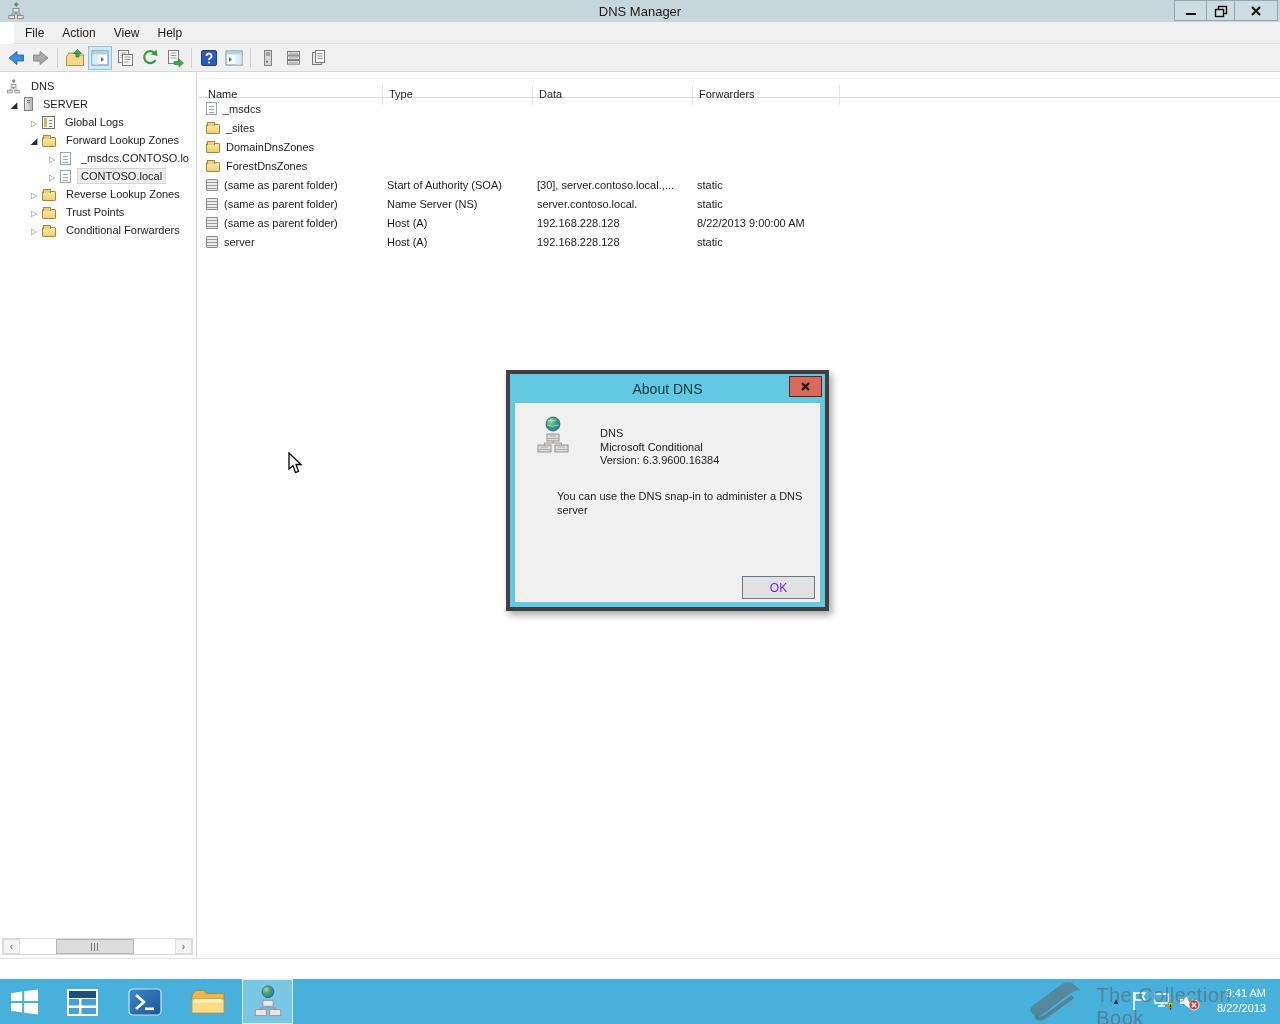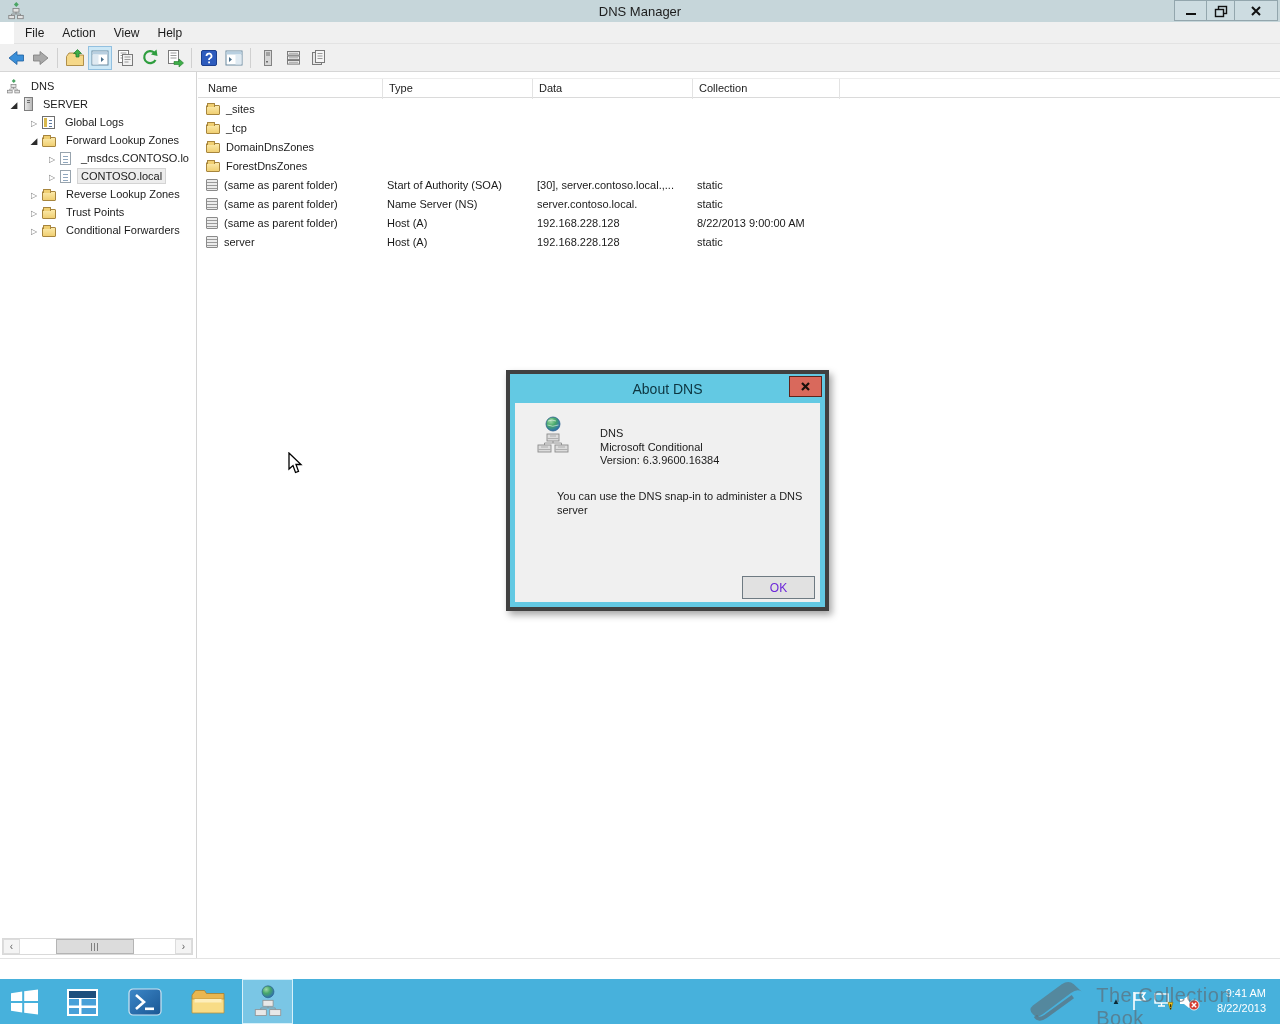--- a/index.html
+++ b/index.html
@@ -52,21 +52,21 @@
 
   .tree-hscroll { position:absolute; left:2px; right:3px; bottom:3px; height:17px; display:flex; background:#fff; border:1px solid #d9d9d9; }
   .sarr { width:17px; flex:none; background:#f4f4f4; border:1px solid #dcdcdc; display:grid; place-items:center; color:#5f5f5f; font-size:10px; line-height:1; }
   .sarr.l::before { content:"‹"; } .sarr.r::before { content:"›"; }
   .strack { flex:1; position:relative; }
   .sthumb { position:absolute; left:36px; width:78px; top:0; bottom:0; background:#dcdcdc; border:1px solid #b4b4b4; display:grid; place-items:center; }
   .sgrip { width:8px; height:8px; background:repeating-linear-gradient(90deg,#808080 0 1px,transparent 1px 3px); }
 
   .list-panel { position:absolute; left:198px; top:0; right:0; height:886px; background:#fff; }
   .lhead { position:absolute; left:0; right:0; top:6px; height:20px; display:flex; border-bottom:1px solid #dadada; border-top:1px solid #ededed; font-size:11px; }
-  .hcell { height:20px; line-height:19px; padding-left:6px; border-right:1px solid #e3e3e3; }
+  .hcell { height:20px; line-height:19px; padding-left:6px; border-right:1px solid #e3e3e3;margin-top:6px; }
   .hcell.h-name { width:185px; padding-left:10px; }
   .hcell.h-type { width:150px; } .hcell.h-data { width:160px; } .hcell.h-ts { width:147px; }
   .hfill { flex:1; border-right:none; }
   .lrows { position:absolute; left:0; right:0; top:27px; }
   .lrow { height:19px; display:flex; align-items:center; font-size:11px; }
   .cell { white-space:nowrap; overflow:hidden; }
   .c-name { width:185px; display:flex; align-items:center; padding-left:8px; }
   .c-name .ticon { margin-right:6px; }
   .c-type { width:150px; padding-left:4px; } .c-data { width:160px; padding-left:4px; } .c-ts { width:147px; padding-left:4px; }
 
@@ -297,37 +297,37 @@
         </span>
         <span class="sarr r"></span>
       </div>
     </div>
 
     <div class="list-panel">
       <div class="lhead">
         <div class="hcell h-name">Name</div>
         <div class="hcell h-type">Type</div>
         <div class="hcell h-data">Data</div>
-        <div class="hcell h-ts">Collection</div>
+        <div class="hcell h-ts">Forwarders</div>
         <div class="hcell hfill"></div>
       </div>
       <div class="lrows">
         <div class="lrow">
           <div class="cell c-name">
-              <span class="ticon icon-folder"></span>
-              <span>_sites</span>
+              <span class="ticon icon-zone"></span>
+              <span>_msdcs</span>
             </div>
           <div class="cell c-type"></div>
           <div class="cell c-data"></div>
           <div class="cell c-ts"></div>
         </div>
         <div class="lrow">
           <div class="cell c-name">
               <span class="ticon icon-folder"></span>
-              <span>_tcp</span>
+              <span>_sites</span>
             </div>
           <div class="cell c-type"></div>
           <div class="cell c-data"></div>
           <div class="cell c-ts"></div>
         </div>
         <div class="lrow">
           <div class="cell c-name">
               <span class="ticon icon-folder"></span>
               <span>DomainDnsZones</span>
             </div>

